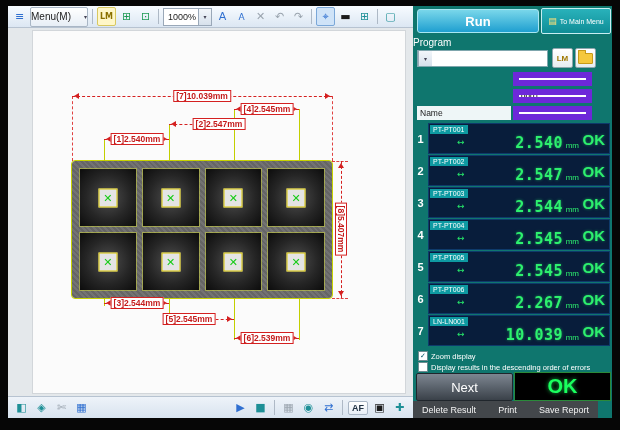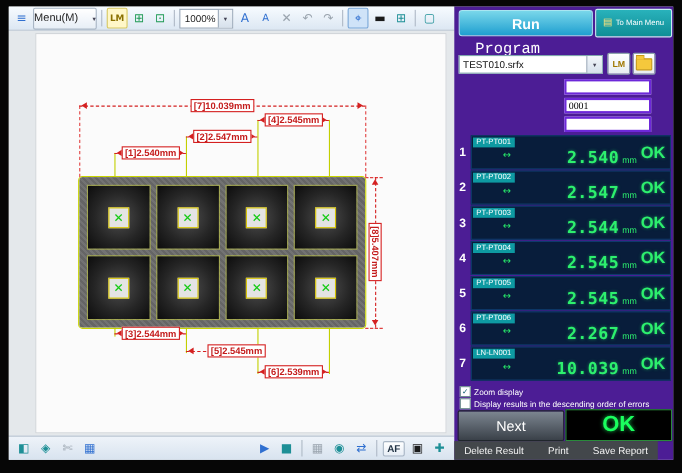--- a/index.html
+++ b/index.html
@@ -40,36 +40,36 @@
   .rext{position:absolute;height:0;border-top:1px dashed #e04040;}
   .ext{position:absolute;width:1px;background:#c2cf00;}
   .dim-label{position:absolute;transform:translate(-50%,-50%);background:#fff;border:1px solid #d42020;color:#c41c1c;font-size:8.5px;font-weight:bold;line-height:10px;padding:0 2px;white-space:nowrap;}
   .dim-label.vert{transform:translate(-50%,-50%) rotate(90deg);}
 
   .bottombar{position:absolute;left:0;bottom:0;width:405px;height:22px;background:linear-gradient(#eef3f9,#d8e3ef);border-top:1px solid #b7c3d1;display:flex;align-items:center;gap:3px;padding:0 5px;box-sizing:border-box;}
   .bb-spacer{flex:1;}
   .bb-af{font-size:9px;font-weight:bold;color:#234;padding:1px 3px;border:1px solid #a9b6c5;border-radius:2px;background:linear-gradient(#fff,#e7eef6);}
 
   
-  .panel{position:absolute;left:405px;top:0;width:199px;height:412px;background:#4c1d95;}
+  .panel{position:absolute;left:405px;top:0;width:199px;height:412px;background:#0f766e;}
   .run-btn{position:absolute;left:4px;top:3px;width:120px;height:22px;background:linear-gradient(#79d7ea,#1f9fd0);border:1px solid #a8e6f2;border-radius:3px;color:#fff;font-size:13px;font-weight:bold;display:flex;align-items:center;justify-content:center;}
   .mainmenu-btn{position:absolute;left:128px;top:2px;width:68px;height:24px;background:linear-gradient(#29b2bb,#0f8d96);border:1px solid #c8eef2;border-radius:2px;color:#fff;display:flex;align-items:center;justify-content:center;gap:3px;}
   .mainmenu-btn .mm-icon{color:#ffe27a;font-size:9px;font-family:"DejaVu Sans",sans-serif;}
   .mainmenu-btn .mm-label{font-size:7px;}
-  .prog-label{position:absolute;left:19px;top:31px;color:#fff;font-size:14px;font-family:Liberation Mono, monospace;}
+  .prog-label{position:absolute;left:0;top:31px;color:#fff;font-size:10px;}
   .combo{position:absolute;left:4px;top:44px;width:131px;height:17px;background:#fff;border:1px solid #7fa6ad;box-sizing:border-box;display:flex;align-items:center;}
   .combo-text{flex:1;font-size:9px;color:#111;padding-left:3px;}
   .combo-caret{width:13px;height:100%;background:linear-gradient(#f2f6fa,#d7e1ec);border-left:1px solid #9aa8b8;display:flex;align-items:center;justify-content:center;}
   .side-btn{position:absolute;top:42px;width:21px;height:20px;background:linear-gradient(#ffffff,#e6edf1);border:1px solid #8fa6ad;border-radius:2px;display:flex;align-items:center;justify-content:center;box-sizing:border-box;}
   .side-btn.lm{left:139px;font-size:8px;font-weight:bold;color:#a07800;}
   .side-btn.fold{left:162px;}
   .folder{width:13px;height:9px;background:#f5c83c;border:1px solid #c79a18;border-radius:1px;position:relative;}
   .folder::before{content:"";position:absolute;left:-1px;top:-4px;width:6px;height:3px;background:#f5c83c;border:1px solid #c79a18;border-bottom:none;border-radius:1px 1px 0 0;}
   .fld-label{position:absolute;left:4px;width:94px;height:14px;background:#eef6f7;color:#1a1a1a;font-size:8.5px;line-height:14px;padding-left:3px;box-sizing:border-box;}
-  .fld-input{position:absolute;left:100px;width:79px;height:14px;box-sizing:border-box;border:2px solid #6d28d9;font-size:9px;padding:0 2px;font-family:Liberation Serif, serif;}
+  .fld-input{position:absolute;left:100px;width:79px;height:14px;box-sizing:border-box;border:6px solid #6d28d9;font-size:9px;padding:0 2px;font-family:Liberation Serif, serif;}
 
   .results{position:absolute;left:0;top:117px;width:197px;}
   .rrow{display:flex;height:31px;margin-bottom:1px;}
   .rno{width:15px;color:#fff;font-weight:bold;font-size:11px;display:flex;align-items:center;justify-content:center;}
   .rbody{flex:1;background:#081d3b;border:1px solid #0e3a6b;position:relative;}
   .rid{position:absolute;left:1px;top:1px;background:#0e9aa2;color:#fff;font-size:7px;line-height:9px;padding:0 3px;}
   .rdim-icon{position:absolute;left:28px;bottom:6px;color:#27e86a;font-size:9px;font-family:"DejaVu Sans",sans-serif;}
   .rval{position:absolute;right:46px;bottom:1px;color:#2df06e;font-family:"DejaVu Sans Mono",monospace;font-weight:bold;font-size:15px;letter-spacing:.5px;text-shadow:0 0 3px rgba(40,255,110,.5);}
   .runit{position:absolute;right:30px;bottom:3px;color:#2df06e;font-size:8px;}
   .rok{position:absolute;right:4px;top:50%;transform:translateY(-50%);color:#2df06e;font-weight:bold;font-size:15px;text-shadow:0 0 3px rgba(40,255,110,.5);}
@@ -182,24 +182,24 @@
         <div class="dim-h" style="left:71px;top:108px;width:65px"></div>
         <div class="dim-h" style="left:71px;top:272px;width:65px"></div>
         <div class="dim-h" style="left:136px;top:288px;width:65px"></div>
         <div class="dim-h" style="left:201px;top:307px;width:65px"></div>
         <div class="rext" style="left:299px;top:130px;width:16px"></div>
         <div class="rext" style="left:299px;top:267px;width:16px"></div>
         <div class="dim-v" style="left:308px;top:130px;height:137px"></div>
 
         <div class="dim-label" style="left:169px;top:65px">[7]10.039mm</div>
         <div class="dim-label" style="left:234px;top:78px">[4]2.545mm</div>
-        <div class="dim-label" style="left:169px;top:93px">[2]2.547mm</div>
+        <div class="dim-label" style="left:186px;top:93px">[2]2.547mm</div>
         <div class="dim-label" style="left:104px;top:108px">[1]2.540mm</div>
         <div class="dim-label" style="left:104px;top:272px">[3]2.544mm</div>
-        <div class="dim-label" style="left:182px;top:288px">[5]2.545mm</div>
+        <div class="dim-label" style="left:156px;top:288px">[5]2.545mm</div>
         <div class="dim-label" style="left:234px;top:307px">[6]2.539mm</div>
         <div class="dim-label vert" style="left:308px;top:198px">[8]5.407mm</div>
       </div>
     </div>
 
     <div class="bottombar">
       <span class="tb-icon ic-teal">◧</span>
       <span class="tb-icon ic-teal">◈</span>
       <span class="tb-icon ic-gray">✄</span>
       <span class="tb-icon ic-blue">▦</span>
@@ -220,30 +220,30 @@
   <div class="panel">
 
     <div class="run-btn">Run</div>
     <div class="mainmenu-btn">
       <span class="mm-icon">▤</span>
       <span class="mm-label">To Main Menu</span>
     </div>
 
     <div class="prog-label">Program</div>
     <div class="combo">
-      <span class="combo-text">TEST010.srfx</span>
       <span class="combo-caret caret">▾</span>
     </div>
     <div class="side-btn lm">LM</div>
     <div class="side-btn fold">
         <span class="folder"></span>
       </div>
 
     <input class="fld-input" style="top: 66px;" value="">
     <input class="fld-input" style="top: 83px;" value="0001">
+    <div class="fld-label" style="top:100px">Name</div>
     <input class="fld-input" style="top: 100px;" value="">
 
     <div class="results">
       <div class="rrow">
         <div class="rno">1</div>
         <div class="rbody">
           <span class="rid">PT-PT001</span>
           <span class="rdim-icon">↔</span>
           <span class="rval">2.540</span>
           <span class="runit">mm</span>

